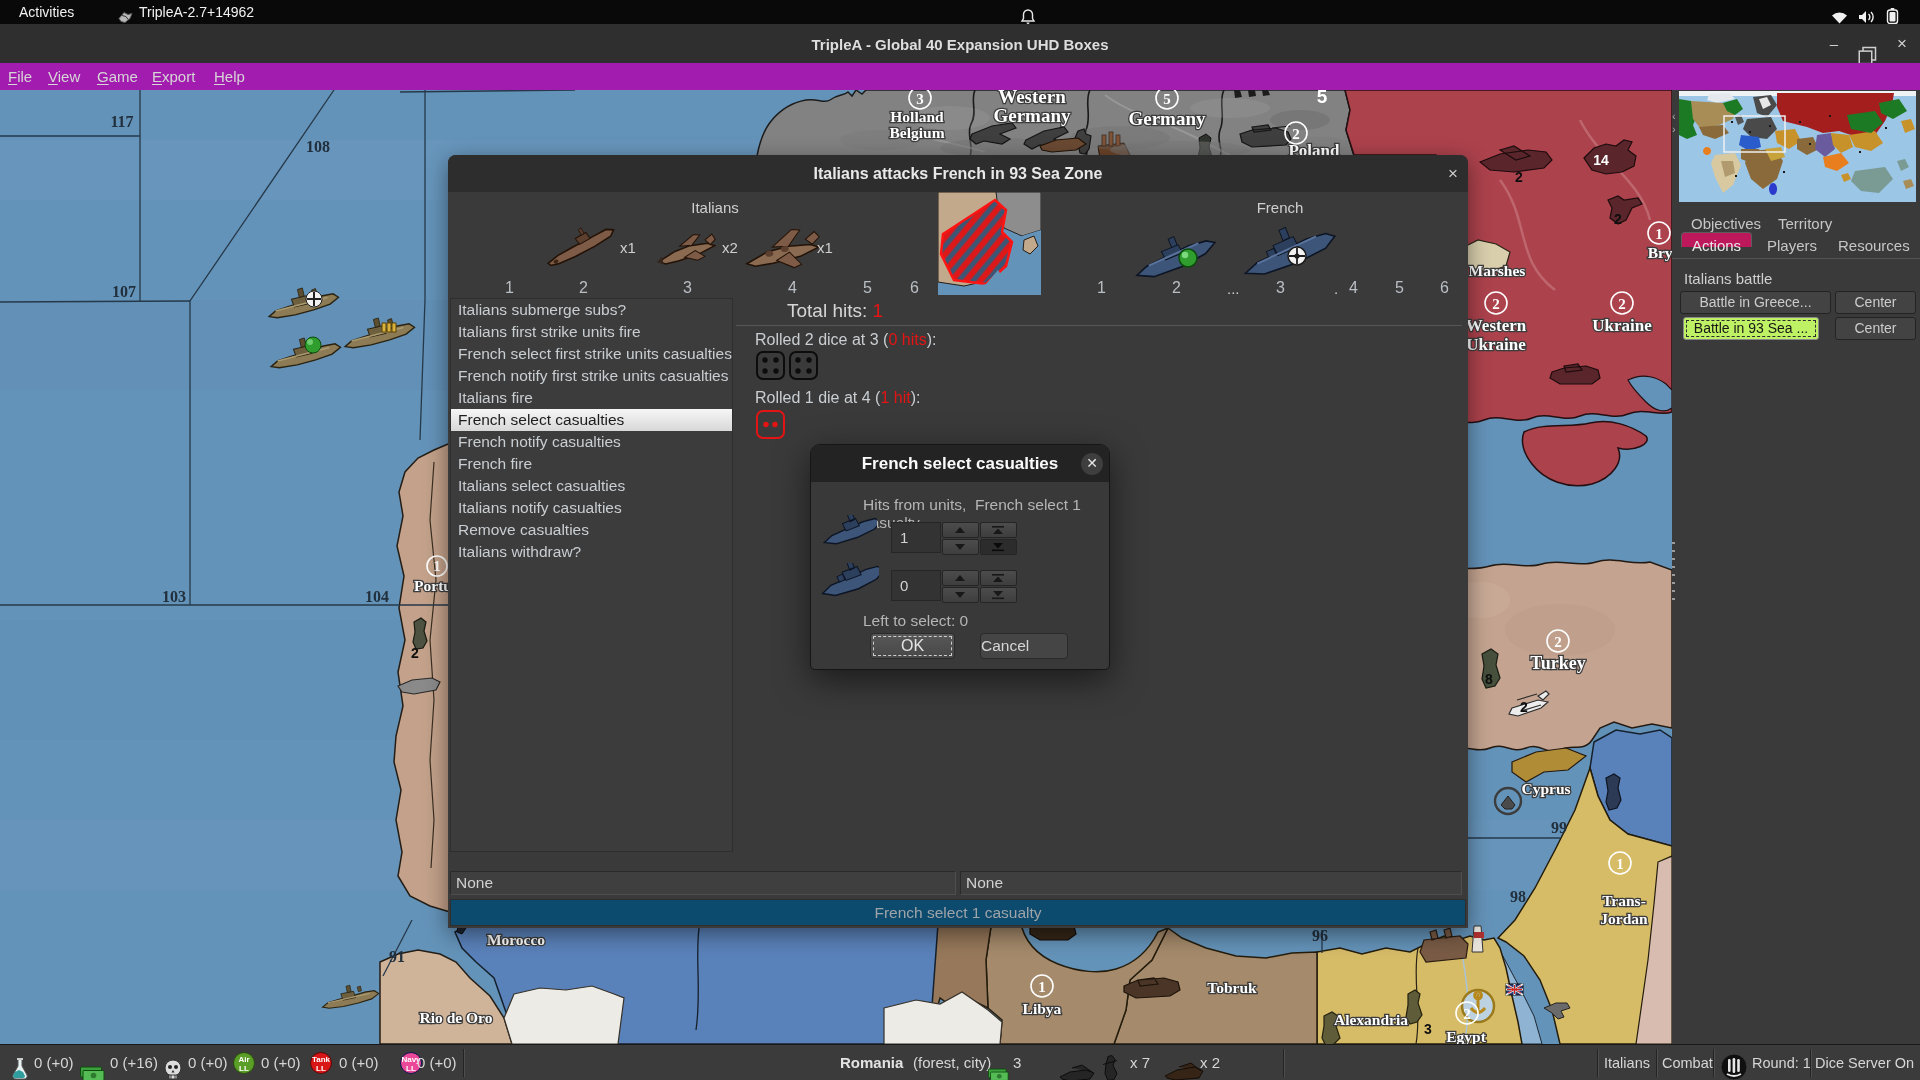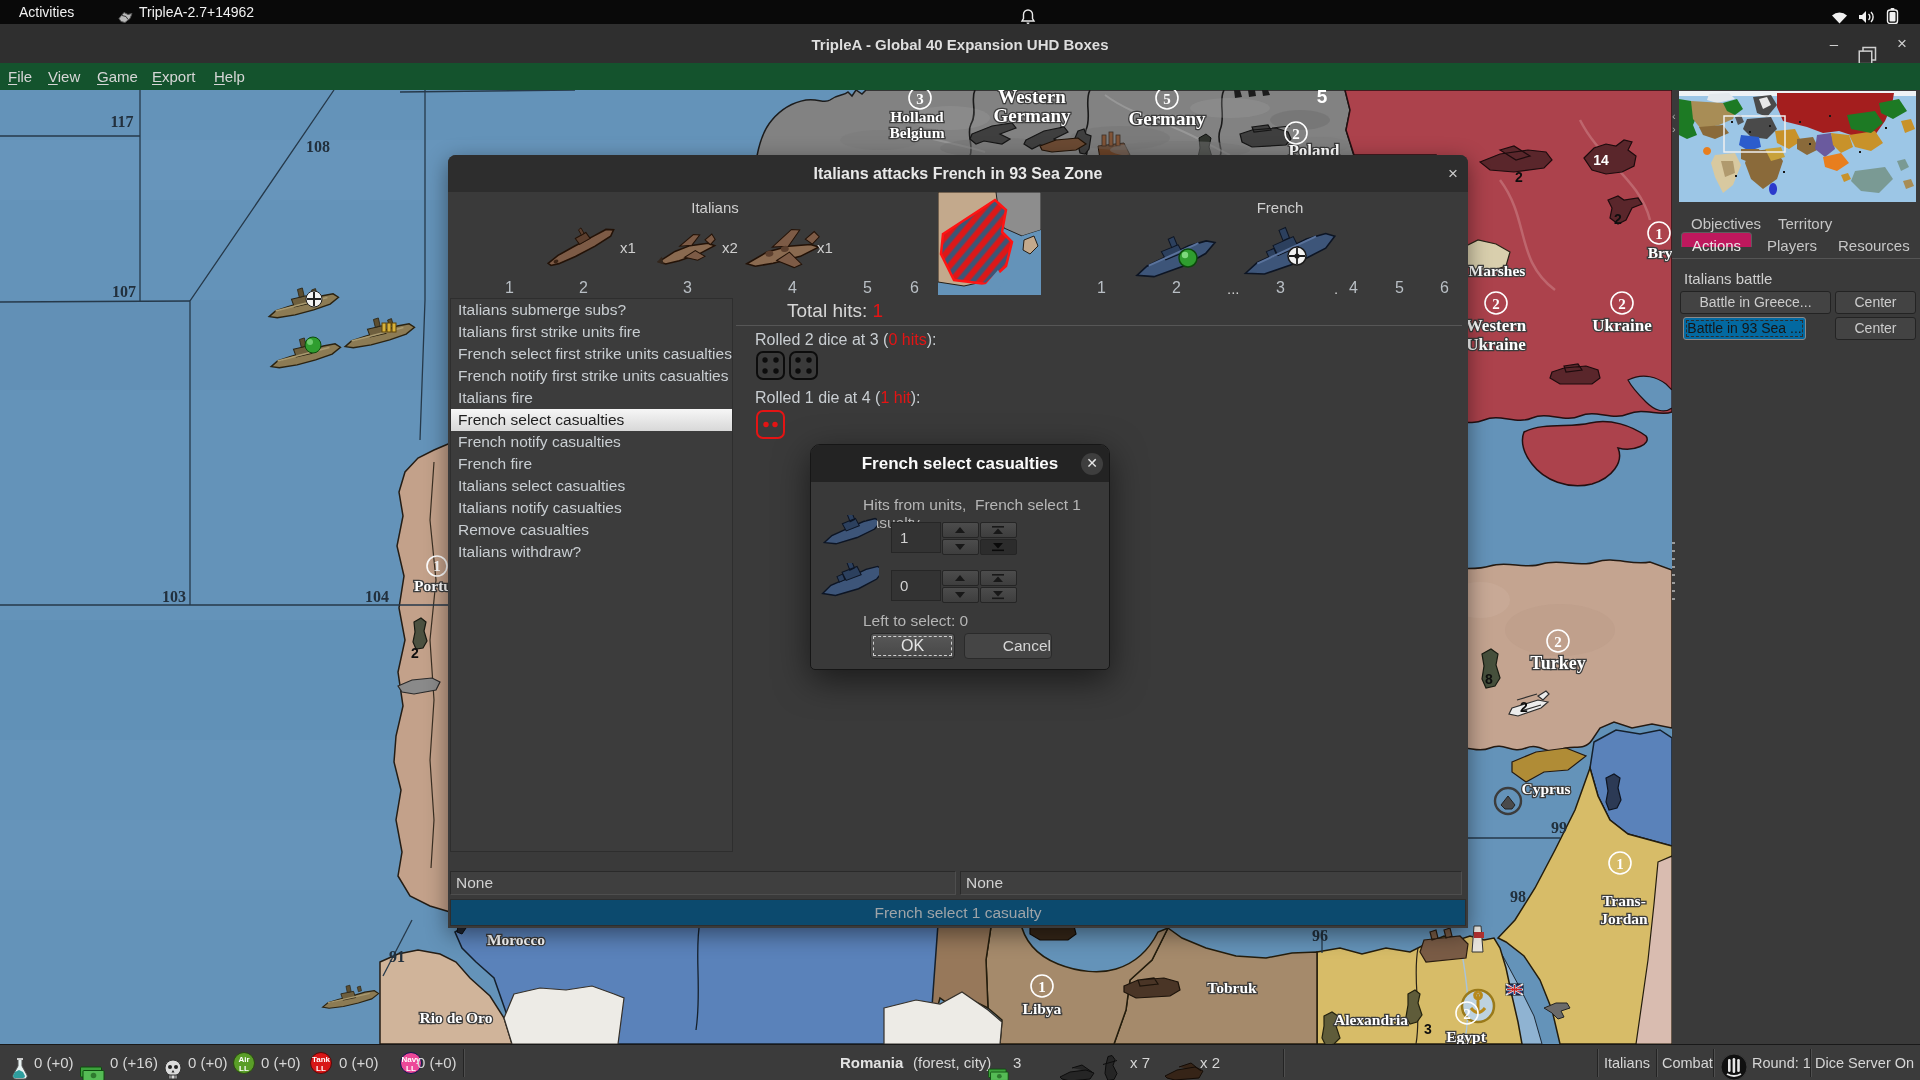--- a/index.html
+++ b/index.html
@@ -9,21 +9,21 @@
   
   #topbar{position:absolute;left:0;top:0;width:1920px;height:24px;background:#090909;
     color:#f1f1f1;font-size:14px;}
   #topbar .it{position:absolute;top:0;height:24px;line-height:24px;}
   
   #titlebar{position:absolute;left:0;top:24px;width:1920px;height:39px;background:#2f2f2f;}
   #titlebar .t{position:absolute;left:0;right:0;top:0;height:39px;line-height:41px;text-align:center;
     color:#dedede;font-weight:bold;font-size:15px;}
   .winbtn{position:absolute;top:0;height:39px;line-height:39px;color:#cfcfcf;font-size:15px;text-align:center;width:20px;}
   
-  #menubar{position:absolute;left:0;top:63px;width:1920px;height:27px;background:#14532d;}
+  #menubar{position:absolute;left:0;top:63px;width:1920px;height:27px;background:#a21caf;}
   #menubar span{position:absolute;top:0;height:27px;line-height:27px;color:#d6d6d6;font-size:15px;}
   #menubar u{text-decoration:underline;text-underline-offset:2px;}
   
   #map{position:absolute;left:0;top:90px;width:1672px;height:954px;overflow:hidden;background:#6493b9;}
   
   #panel{position:absolute;left:1672px;top:90px;width:248px;height:954px;background:#3a3a3a;}
   .tabtxt{position:absolute;color:#c6c6c6;font-size:15px;}
   .pbtn{position:absolute;background:#434343;border:1px solid #232323;border-radius:3px;
      color:#cccccc;font-size:14px;text-align:center;box-sizing:border-box;}
   
@@ -379,21 +379,21 @@
     <div class="abs" style="left:0px;top:33px;color:#aaa;font-size:11px;">›</div>
     <div class="tabtxt" style="left:19px;top:125px;">Objectives</div>
     <div class="tabtxt" style="left:106px;top:125px;">Territory</div>
     <div class="abs" style="left:9px;top:142px;width:71px;height:15px;background:#be185d;border:1px solid #5d5d5d;border-bottom:none;border-radius:4px 4px 0 0;box-sizing:border-box;color:#e8e8e8;font-size:15px;text-align:center;line-height:26px;">Actions</div>
     <div class="tabtxt" style="left:95px;top:147px;">Players</div>
     <div class="tabtxt" style="left:166px;top:147px;">Resources</div>
     <div class="abs" style="left:0;top:168px;width:248px;height:1px;background:#555;"></div>
     <div class="abs" style="left:12px;top:180px;color:#cfcfcf;font-size:15px;">Italians battle</div>
     <div class="pbtn" style="left:8px;top:201px;width:151px;height:23px;line-height:21px;">Battle in Greece...</div>
     <div class="pbtn" style="left:163px;top:201px;width:81px;height:23px;line-height:21px;">Center</div>
-    <div class="pbtn" style="left:11px;top:227px;width:123px;height:23px;line-height:21px;background:#0369a1;border:1px solid #8a8a8a;color:#161616;outline:1px dashed #2d2d2d;outline-offset:-4px;">Battle in 93 Sea ...</div>
+    <div class="pbtn" style="left:11px;top:227px;width:136px;height:23px;line-height:21px;background:#bef264;border:1px solid #8a8a8a;color:#161616;outline:1px dashed #2d2d2d;outline-offset:-4px;">Battle in 93 Sea ...</div>
     <div class="pbtn" style="left:163px;top:227px;width:81px;height:23px;line-height:21px;">Center</div>
     <div class="abs" style="left:0px;top:452px;width:3px;height:60px;background:repeating-linear-gradient(#9a9a9a 0 2px,transparent 2px 8px);"></div>
   </div>
 
   <div id="dlg">
     <div id="dlgtitle">
         <div class="t">Italians attacks French in 93 Sea Zone</div>
       </div>
     <div class="abs" style="right:10px;top:0;height:37px;line-height:37px;color:#cccccc;font-size:17px;">×</div>
     <div class="abs" style="left:217px;top:44px;width:100px;text-align:center;color:#cfcfcf;font-size:15px;">Italians</div>
@@ -587,21 +587,21 @@
     <div class="spin" style="left:169px;top:125px;"><svg width="35" height="14">
           <rect x="11" y="3" width="12" height="1.6" fill="#181818"></rect>
           <path d="M12,11 L17,5.5 22,11 Z" fill="#181818"></path>
         </svg></div>
     <div class="spin" style="left:169px;top:142px;"><svg width="35" height="14">
           <path d="M12,3 L17,8.5 22,3 Z" fill="#181818"></path>
           <rect x="11" y="9.5" width="12" height="1.6" fill="#181818"></rect>
         </svg></div>
     <div class="mtxt" style="left:12px;top:167px;">Left to select: 0</div>
     <div class="abs" style="left:59px;top:188px;width:85px;height:26px;background:linear-gradient(#585858,#474747);border:1px solid #2a2a2a;border-radius:4px;box-sizing:border-box;outline:1px dashed #cfcfcf;outline-offset:-4px;text-align:center;line-height:24px;color:#e4e4e4;font-size:16px;">OK</div>
-    <div class="abs" style="left:153px;top:188px;width:88px;height:26px;background:#454545;border:1px solid #2a2a2a;border-radius:4px;box-sizing:border-box;text-align:right;line-height:24px;color:#d6d6d6;font-size:15.5px;">Cancel</div>
+    <div class="abs" style="left:169px;top:188px;width:88px;height:26px;background:#454545;border:1px solid #2a2a2a;border-radius:4px;box-sizing:border-box;text-align:left;line-height:24px;color:#d6d6d6;font-size:15.5px;">Cancel</div>
   </div>
 
   <div id="statusbar">
     <svg class="it" style="left:10px;top:6px;" width="20" height="24" viewBox="0 0 20 24">
       <path d="M8,2 h4 v7 l5,9 a3,3 0 0 1 -3,4 h-8 a3,3 0 0 1 -3,-4 l5,-9 Z" fill="#e8f2f2" stroke="#555" stroke-width="1"></path>
       <path d="M5,15 l4,-2 4,2 2,4 a2,2 0 0 1 -2,2 h-8 a2,2 0 0 1 -2,-2 Z" fill="#2e9e9e"></path>
       <rect x="7" y="1" width="6" height="2" fill="#cccccc"></rect>
     </svg>
     <span class="it" style="left:34px;">0 (+0)</span>
     <svg class="it" style="left:80px;top:11px;" width="25" height="15" viewBox="0 0 25 15">

